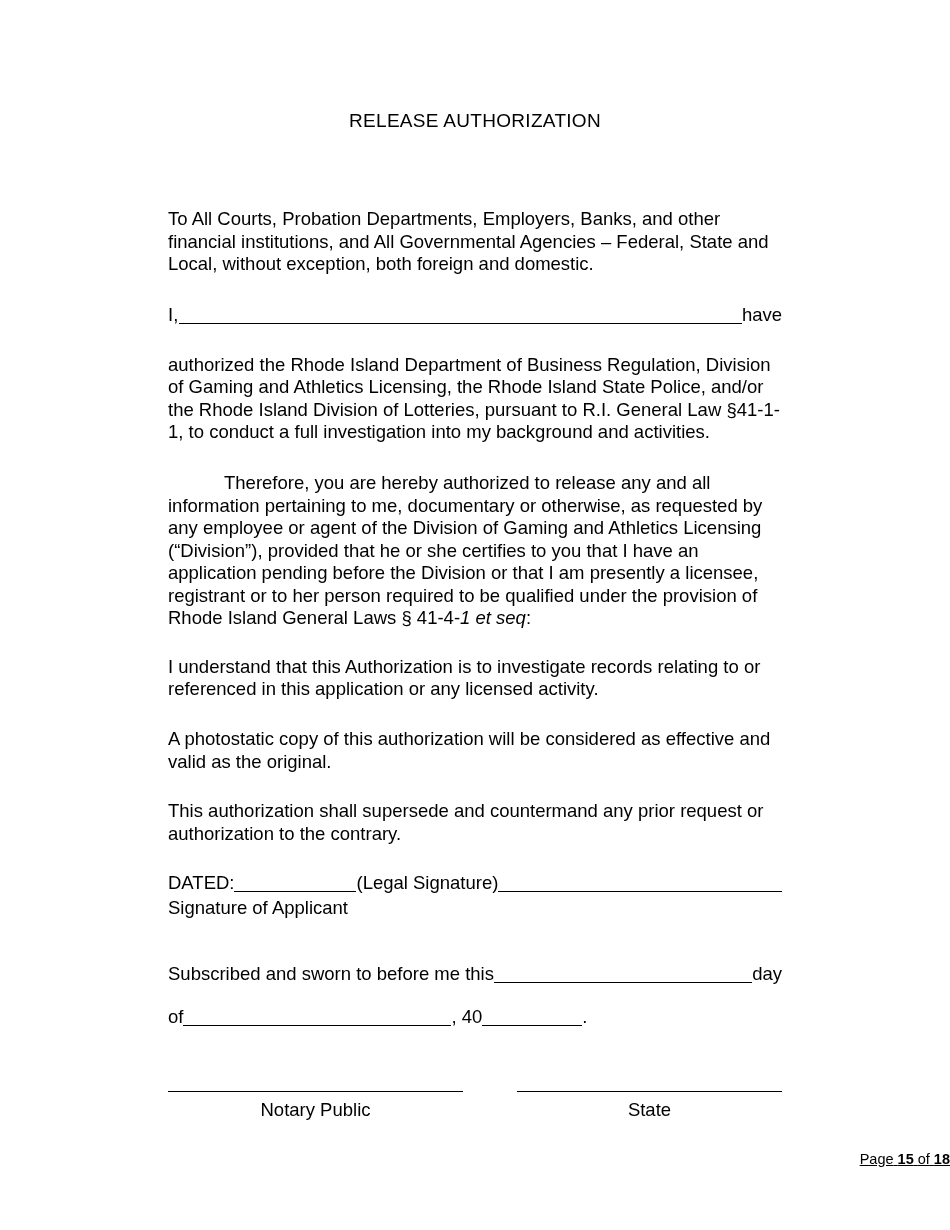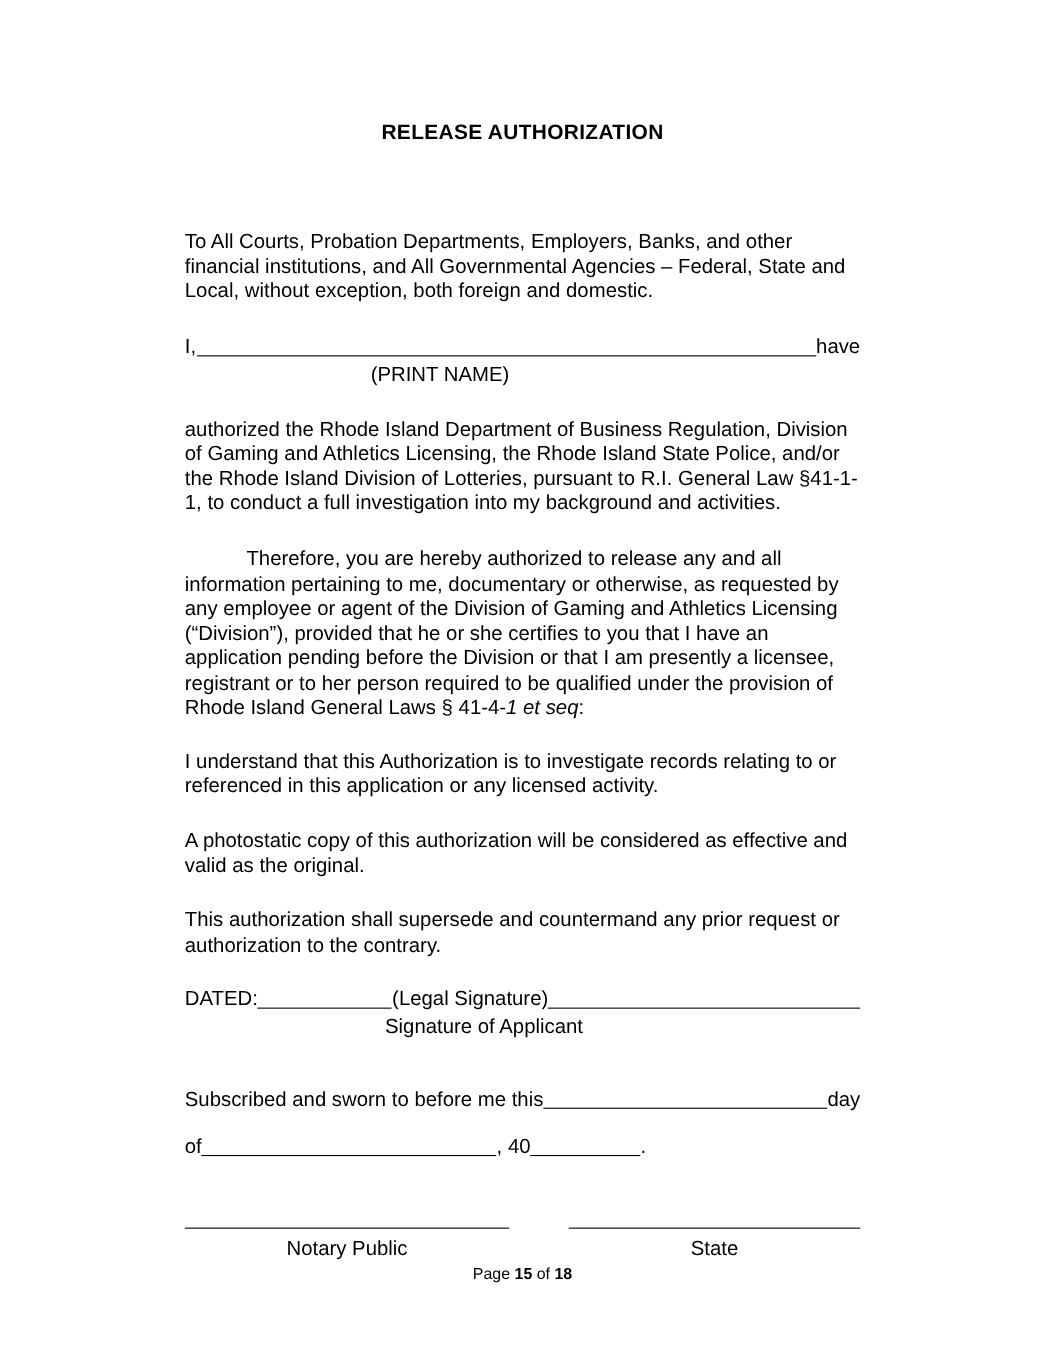--- a/index.html
+++ b/index.html
@@ -17,21 +17,21 @@
   }
   .page {
     position: relative;
     width: 950px;
     height: 1230px;
     box-sizing: border-box;
     padding: 0 168px;
   }
   .doc-title {
     text-align: center;
-    font-weight: bold;
+    font-weight: normal;
     font-size: 19px;
     letter-spacing: 0.3px;
     margin: 0;
     padding-top: 110px;
   }
   .body-block {
     font-size: 18.5px;
     line-height: 1.22;
     margin-top: 0;
   }
@@ -92,21 +92,21 @@
     height: 16px;
     margin-bottom: 2px;
   }
   .sig-blank {
     flex: 1 1 auto;
     border-bottom: 1.8px solid #000;
     height: 16px;
     margin-bottom: 2px;
   }
   .sig-caption {
-    text-align: center;
+    text-align: left;
     font-size: 18.5px;
     margin-top: 3px;
     padding-right: 70px;
   }
 
   
   .sworn-row {
     margin-top: 44px;
     display: flex;
     align-items: flex-end;
@@ -156,40 +156,40 @@
     text-align: center;
     font-size: 18.5px;
     margin-top: 7px;
   }
 
   .footer {
     position: absolute;
     left: 0;
     right: 0;
     bottom: 63px;
-    text-align: center;
+    text-align: right;
     font-size: 14.5px;
+    text-decoration: underline;
   }
   .footer b { font-weight: bold; }
 </style>
 </head>
 <body>
 
 <div class="page">
 
   <h1 class="doc-title">RELEASE AUTHORIZATION</h1>
 
   <p class="body-block p-intro">To All Courts, Probation Departments, Employers, Banks, and other financial institutions, and All Governmental Agencies – Federal, State and Local, without exception, both foreign and domestic.</p>
 
   <div class="name-row">
     <span class="lead">I,</span>
     <span class="name-blank"></span>
     <span class="trail">have</span>
   </div>
-  <div class="print-name">(PRINT NAME)</div>
 
   <p class="body-block p-auth">authorized the Rhode Island Department of Business Regulation, Division of Gaming and Athletics Licensing, the Rhode Island State Police, and/or the Rhode Island Division of Lotteries, pursuant to R.I. General Law §41-1-1, to conduct a full investigation into my background and activities.</p>
 
   <p class="body-block p-therefore"><span>Therefore, you are hereby authorized to release any and all information pertaining to me, documentary or otherwise, as requested by any employee or agent of the Division of Gaming and Athletics Licensing (“Division”), provided that he or she certifies to you that I have an application pending before the Division or that I am presently a licensee, registrant or to her person required to be qualified under the provision of Rhode Island General Laws § 41-4-</span><span class="italic">1 et seq</span><span>:</span></p>
 
   <p class="body-block p-understand">I understand that this Authorization is to investigate records relating to or referenced in this application or any licensed activity.</p>
 
   <p class="body-block p-photostatic">A photostatic copy of this authorization will be considered as effective and valid as the original.</p>
 
   <p class="body-block p-supersede">This authorization shall supersede and countermand any prior request or authorization to the contrary.</p>

